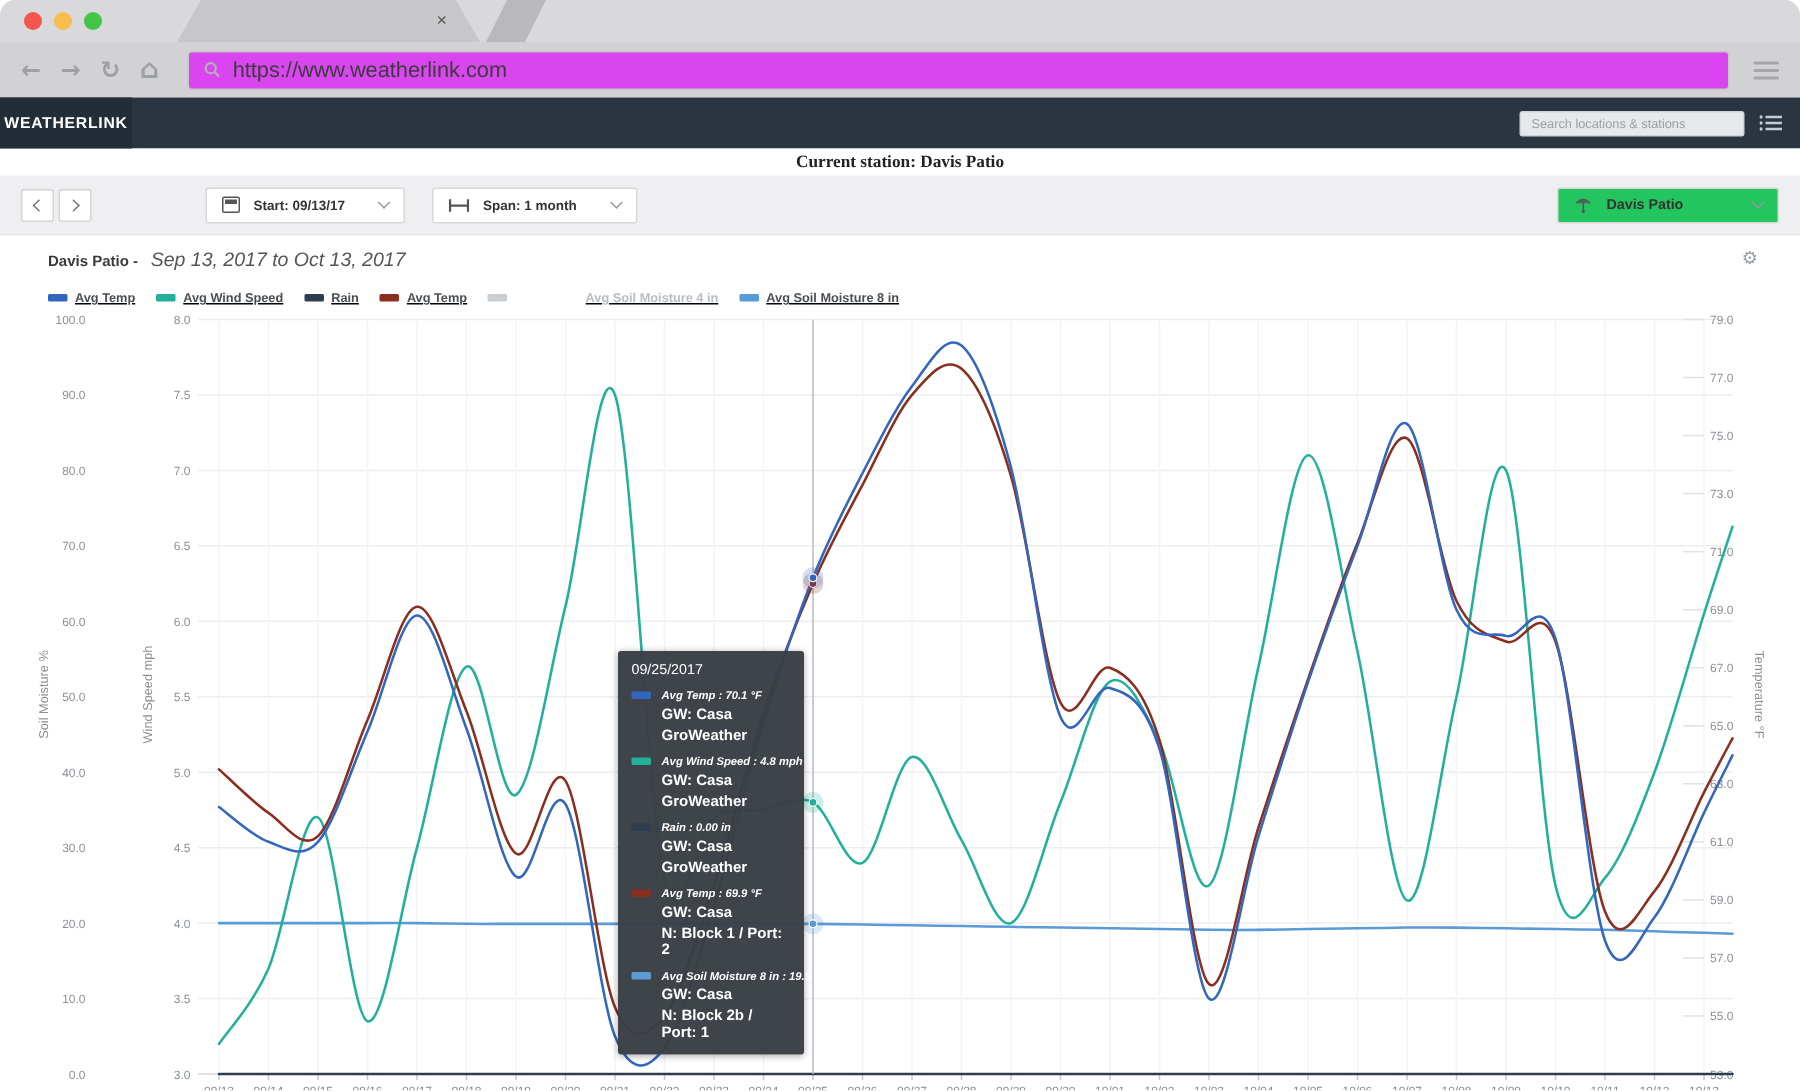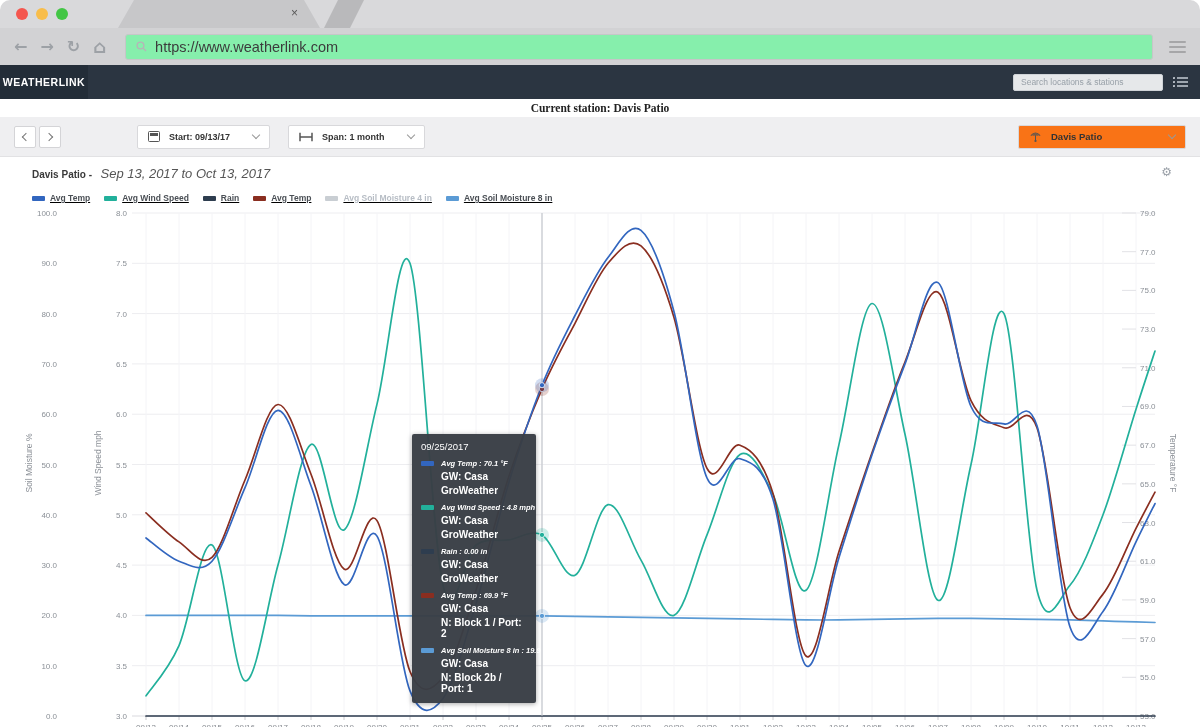--- a/index.html
+++ b/index.html
@@ -10,21 +10,21 @@
   .chrome-top { position:relative; height:28px; background:#d9d9db; }
   .lights { position:absolute; left:16px; top:8px; display:flex; gap:8px; }
   .light { width:12px; height:12px; border-radius:50%; }
   .tab { position:absolute; left:118px; top:0; width:202px; height:28px; background:#c7c7c9;
          clip-path:polygon(0 100%, 16px 0, calc(100% - 16px) 0, 100% 100%); }
   .tab-close { position:absolute; right:22px; top:6px; font-size:12px; color:#5a5a5a; line-height:14px; }
   .tab-stub { position:absolute; left:324px; top:0; width:40px; height:28px; background:#b9b9bb;
               clip-path:polygon(35% 0, 100% 0, 65% 100%, 0 100%); }
   .chrome-toolbar { height:37px; background:#d2d2d4; display:flex; align-items:center; padding:0 14px; }
   .chrome-ico { font-family:"DejaVu Sans",sans-serif; color:#9da1a6; font-size:16px; font-weight:bold; margin-right:13px; line-height:1; }
-  .url-bar { flex:1; height:26px; background:#86efac; border:1px solid #c6c6c8; border-radius:3px; display:flex; align-items:center; padding:0 10px; margin:0 16px 0 6px; }
+  .url-bar { flex:1; height:26px; background:#d946ef; border:1px solid #c6c6c8; border-radius:3px; display:flex; align-items:center; padding:0 10px; margin:0 16px 0 6px; }
   .url-text { font-size:14.5px; color:#3c3c3c; margin-left:8px; }
   .burger { display:flex; flex-direction:column; gap:3px; }
   .burger span { display:block; width:17px; height:2px; background:#a6a6a8; border-radius:1px; }
 
   
   .appnav { height:34px; background:#2b3541; display:flex; align-items:stretch; }
   .brand { width:88px; background:#232d38; color:#fff; font-weight:bold; font-size:10.5px; letter-spacing:0.5px;
            display:flex; align-items:center; justify-content:center; }
   .nav-items { display:flex; align-items:stretch; margin-left:14px; }
   .nav-item { position:relative; display:flex; align-items:center; padding:0 13px; color:#fff;
@@ -48,35 +48,35 @@
   .chip-btn + .chip-btn { margin-left:3px; }
   .chev { width:6px; height:6px; border-right:1.5px solid #777; border-bottom:1.5px solid #777; display:inline-block; }
   .chev.left { transform:rotate(135deg); margin-left:2px; }
   .chev.right { transform:rotate(-45deg); margin-right:2px; }
   .chev.down { transform:rotate(45deg); margin-top:-3px; }
   .ctrl-box { height:24px; background:#fff; border:1px solid #d8d8db; border-radius:2px; display:flex; align-items:center;
               padding:0 10px; gap:9px; font-size:9px; font-weight:bold; color:#333; cursor:pointer; }
   .ctrl-box .chev { border-color:#999; }
   .ico-cal { width:12px; height:11px; border:1.5px solid #555; border-radius:1.5px; position:relative; }
   .ico-cal::before { content:''; position:absolute; left:1px; right:1px; top:1px; height:2.5px; background:#555; }
-  .station-select { margin-left:auto; width:168px; height:24px; background:#f97316; border:1px solid #d8d8db; border-radius:2px;
+  .station-select { margin-left:auto; width:148px; height:24px; background:#22c55e; border:1px solid #d8d8db; border-radius:2px;
                     display:flex; align-items:center; gap:9px; padding:0 10px; font-size:9.5px; font-weight:bold; color:#333; cursor:pointer; }
   .station-select .chev { margin-left:auto; border-color:#999; }
 
   
   .chart-card { position:relative; background:#fff; height:570px; }
   .chart-head { height:33px; padding:7px 0 0 32px; }
   .chart-title { font-size:10px; font-weight:bold; color:#3a3a3a; }
   .chart-subtitle { font-size:13px; font-style:italic; color:#555; margin-left:4px; }
   .gear { position:absolute; right:28px; top:8px; font-family:"DejaVu Sans",sans-serif; font-size:12px; color:#9aa0a8; cursor:pointer; }
   .legend { display:flex; align-items:center; gap:14px; padding-left:32px; margin-top:3px; }
   .lg-item { display:flex; align-items:center; gap:5px; cursor:pointer;text-decoration:underline; }
   .lg-sw { width:13px; height:5px; border-radius:1px; display:inline-block; }
   .lg-label { font-size:8.5px; font-weight:bold; color:#4a4f55; }
-  .lg-item.disabled .lg-label { color:#b7bdc5; }
+  .lg-item.disabled .lg-label { color:#b7bdc5;margin-left:47px; }
   #plot-svg { display:block; }
 
   
   .tooltip { position:absolute; left:412px; top:277px; width:124px; background:rgba(57,62,69,0.97); border-radius:2px;
              box-shadow:0 1px 5px rgba(0,0,0,0.35); padding:7px 9px 9px 9px; color:#fff; z-index:5; }
   .tt-date { font-size:9.5px; margin-bottom:2px; }
   .tt-entry { margin-top:7px; }
   .tt-row1 { display:flex; align-items:center; gap:7px; white-space:nowrap; }
   .tt-sw { width:13px; height:5px; border-radius:1px; flex:0 0 auto; }
   .tt-val { font-size:7.5px; font-weight:bold; font-style:italic; }

